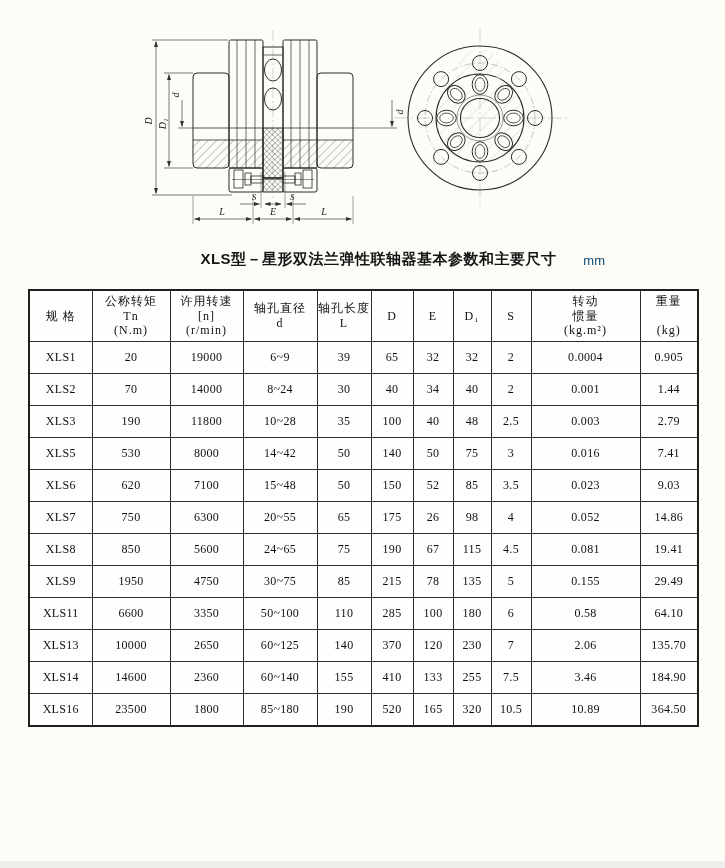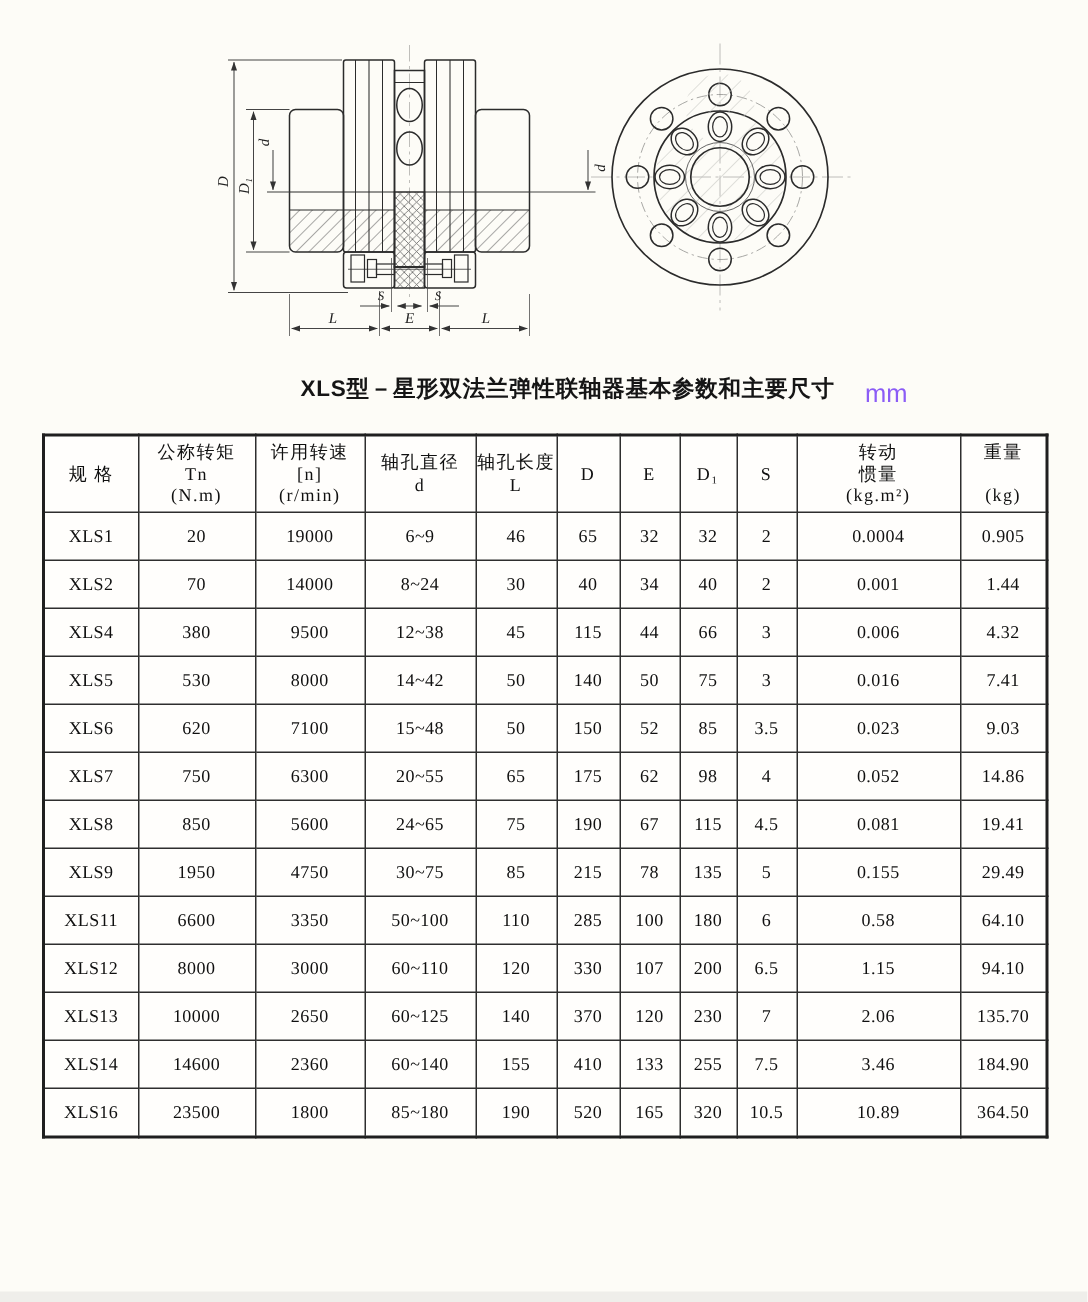--- a/index.html
+++ b/index.html
@@ -12,21 +12,21 @@
   .drawing{position:absolute;top:0;left:0;}
   .title-row{
     position:absolute;top:250px;left:0;width:100%;
     text-align:center;
     font-family:"Liberation Sans","DejaVu Sans",sans-serif;
     font-weight:600;font-size:15px;letter-spacing:0.5px;color:#151515;padding-left:16px;
   }
   .unit-label{
     position:absolute;top:253px;right:120px;
     font-family:"Liberation Sans","DejaVu Sans",sans-serif;
-    font-size:17px;font-weight:400;color:#8b5cf6;margin-left:32px;
+    font-size:13px;font-weight:400;color:#0c4a6e;margin-left:32px;
   }
   table.spec{
     position:absolute;top:289px;left:28px;width:669px;
     border-collapse:collapse;table-layout:fixed;
     background:#fffefc;
     border:2px solid #1f1f1f;
   }
   table.spec th, table.spec td{
     border:1px solid #2e2e2e;
     text-align:center;vertical-align:middle;
@@ -263,21 +263,21 @@
 
 (kg)</th>
     </tr>
   </thead>
   <tbody>
       <tr>
         <td>XLS1</td>
         <td>20</td>
         <td>19000</td>
         <td>6~9</td>
-        <td>46</td>
+        <td>39</td>
         <td>65</td>
         <td>32</td>
         <td>32</td>
         <td>2</td>
         <td>0.0004</td>
         <td>0.905</td>
       </tr>
       <tr>
         <td>XLS2</td>
         <td>70</td>
@@ -285,31 +285,31 @@
         <td>8~24</td>
         <td>30</td>
         <td>40</td>
         <td>34</td>
         <td>40</td>
         <td>2</td>
         <td>0.001</td>
         <td>1.44</td>
       </tr>
       <tr>
-        <td>XLS4</td>
-        <td>380</td>
-        <td>9500</td>
-        <td>12~38</td>
-        <td>45</td>
-        <td>115</td>
-        <td>44</td>
-        <td>66</td>
-        <td>3</td>
-        <td>0.006</td>
-        <td>4.32</td>
+        <td>XLS3</td>
+        <td>190</td>
+        <td>11800</td>
+        <td>10~28</td>
+        <td>35</td>
+        <td>100</td>
+        <td>40</td>
+        <td>48</td>
+        <td>2.5</td>
+        <td>0.003</td>
+        <td>2.79</td>
       </tr>
       <tr>
         <td>XLS5</td>
         <td>530</td>
         <td>8000</td>
         <td>14~42</td>
         <td>50</td>
         <td>140</td>
         <td>50</td>
         <td>75</td>
@@ -330,21 +330,21 @@
         <td>0.023</td>
         <td>9.03</td>
       </tr>
       <tr>
         <td>XLS7</td>
         <td>750</td>
         <td>6300</td>
         <td>20~55</td>
         <td>65</td>
         <td>175</td>
-        <td>62</td>
+        <td>26</td>
         <td>98</td>
         <td>4</td>
         <td>0.052</td>
         <td>14.86</td>
       </tr>
       <tr>
         <td>XLS8</td>
         <td>850</td>
         <td>5600</td>
         <td>24~65</td>
@@ -376,33 +376,20 @@
         <td>50~100</td>
         <td>110</td>
         <td>285</td>
         <td>100</td>
         <td>180</td>
         <td>6</td>
         <td>0.58</td>
         <td>64.10</td>
       </tr>
       <tr>
-        <td>XLS12</td>
-        <td>8000</td>
-        <td>3000</td>
-        <td>60~110</td>
-        <td>120</td>
-        <td>330</td>
-        <td>107</td>
-        <td>200</td>
-        <td>6.5</td>
-        <td>1.15</td>
-        <td>94.10</td>
-      </tr>
-      <tr>
         <td>XLS13</td>
         <td>10000</td>
         <td>2650</td>
         <td>60~125</td>
         <td>140</td>
         <td>370</td>
         <td>120</td>
         <td>230</td>
         <td>7</td>
         <td>2.06</td>

